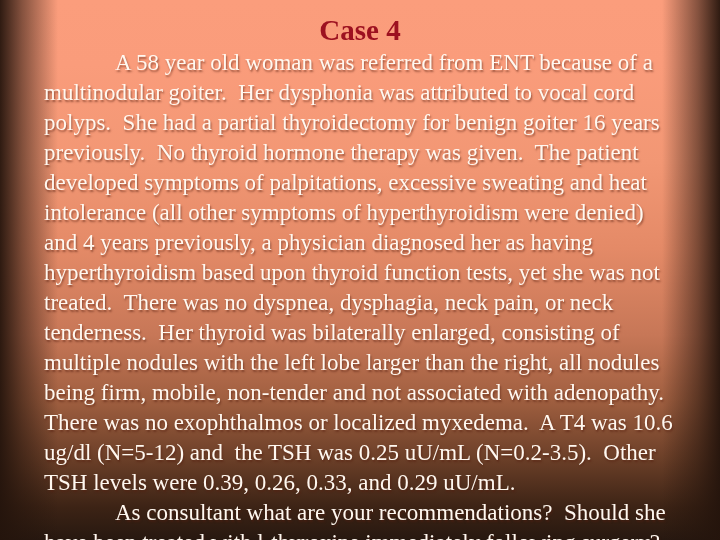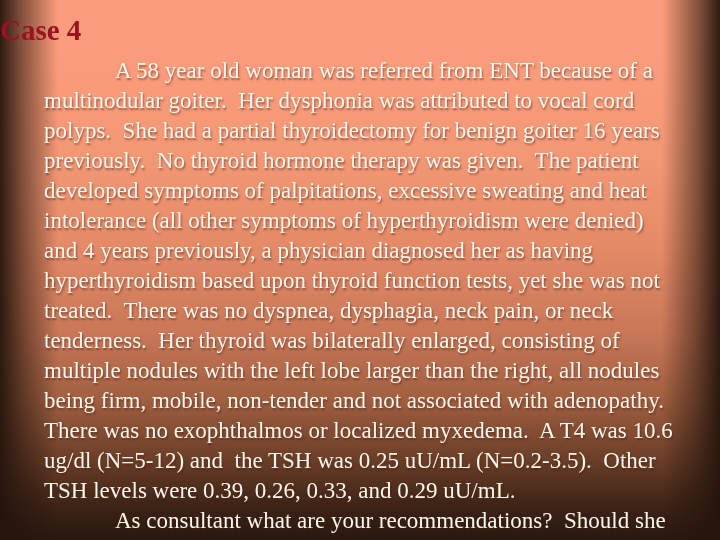--- a/index.html
+++ b/index.html
@@ -25,40 +25,39 @@
         #e48a67 46%,
         #c77757 62%,
         #a05f40 74%,
         #6b3f28 85%,
         #3c2315 94%,
         #271810 100%);
   }
   .slide-title {
     margin: 0;
     padding-top: 12px;
-    text-align: left;
+    text-align: center;
     font-size: 29px;
     line-height: 36px;
     font-weight: bold;
     color: #9d1120;
   }
   .slide-body {
     padding: 0 42px 0 44px;
     color: #fff8f0;
     font-size: 23px;
     line-height: 30px;
     text-shadow: 1px 2px 2px rgba(84,30,14,0.55);
   }
   .slide-body p {
     margin: 0;
     text-indent: 71px;
     white-space: pre-wrap;
   }
   .slide-body p.first {
-    margin-top: 8px;
   }
 </style>
 </head>
 <body>
 
 <div class="slide">
   <h1 class="slide-title">Case 4</h1>
   <div class="slide-body">
     <p class="first">A 58 year old woman was referred from ENT because of a multinodular goiter.  Her dysphonia was attributed to vocal cord polyps.  She had a partial thyroidectomy for benign goiter 16 years previously.  No thyroid hormone therapy was given.  The patient developed symptoms of palpitations, excessive sweating and heat intolerance (all other symptoms of hyperthyroidism were denied) and 4 years previously, a physician diagnosed her as having hyperthyroidism based upon thyroid function tests, yet she was not treated.  There was no dyspnea, dysphagia, neck pain, or neck tenderness.  Her thyroid was bilaterally enlarged, consisting of multiple nodules with the left lobe larger than the right, all nodules being firm, mobile, non-tender and not associated with adenopathy.  There was no exophthalmos or localized myxedema.  A T4 was 10.6 ug/dl (N=5-12) and  the TSH was 0.25 uU/mL (N=0.2-3.5).  Other TSH levels were 0.39, 0.26, 0.33, and 0.29 uU/mL.</p>
     <p>As consultant what are your recommendations?  Should she have been treated with l-thyroxine immediately following surgery?</p>

